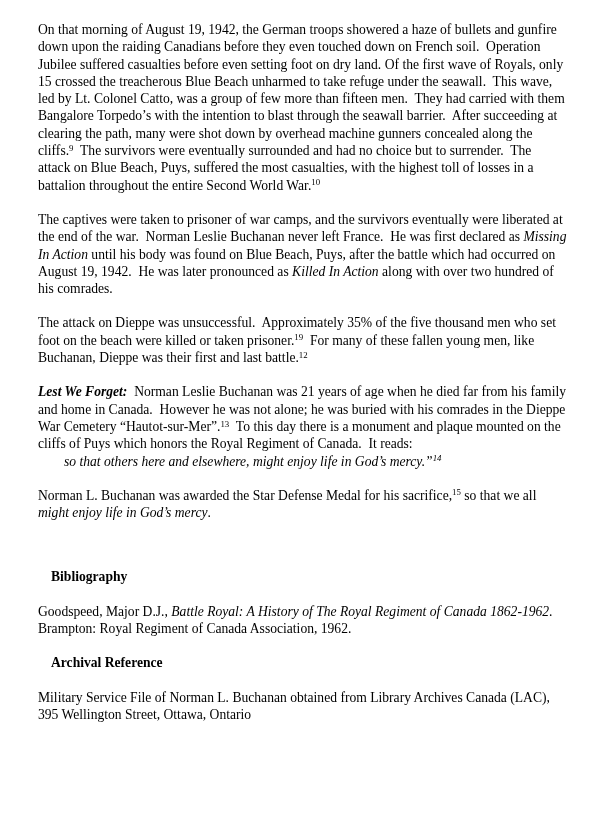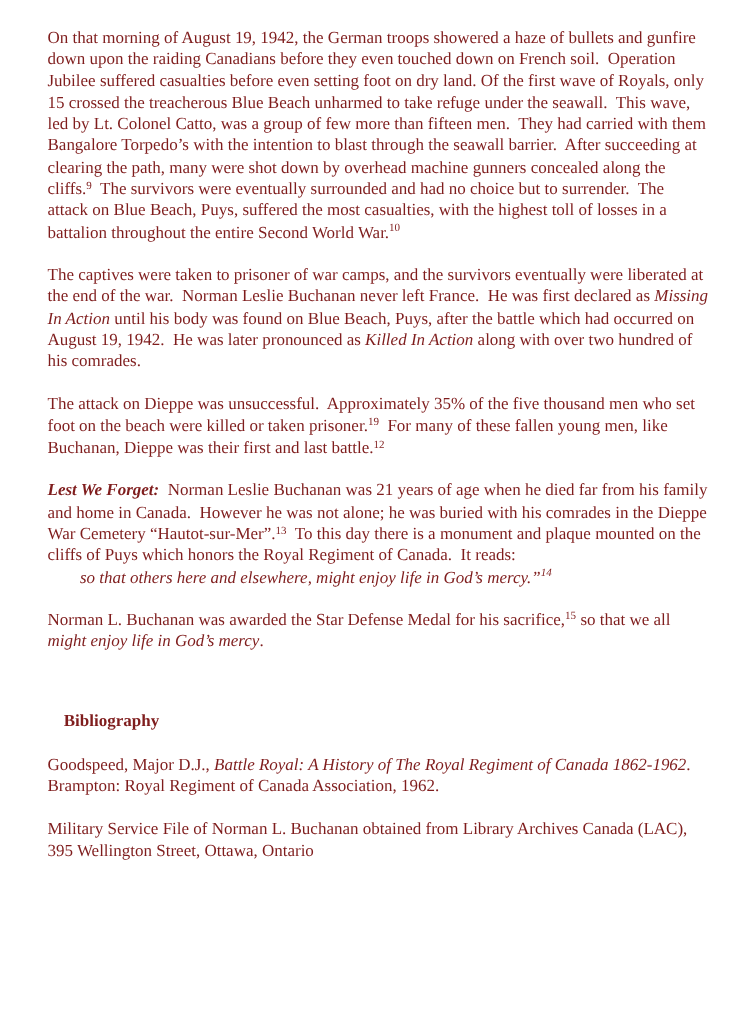--- a/index.html
+++ b/index.html
@@ -42,36 +42,37 @@
     vertical-align: baseline;
     position: relative;
     top: -0.5em;
   }
   .italic { font-style: italic; }
   .bold { font-weight: bold; font-style: italic; }
 </style>
 </head>
 <body>
 
-<div class="page" style="background: rgb(255, 255, 255); color: #7f1d1d;">
+<div class="page" style="background: rgb(255, 255, 255); color: #000000;">
 
   <p class="para"><span>On that morning of August 19, 1942, the German troops showered a haze of bullets and gunfire down upon the raiding Canadians before they even touched down on French soil.  Operation Jubilee suffered casualties before even setting foot on dry land. Of the first wave of Royals, only 15 crossed the treacherous Blue Beach unharmed to take refuge under the seawall.  This wave, led by Lt. Colonel Catto, was a group of few more than fifteen men.  They had carried with them Bangalore Torpedo’s with the intention to blast through the seawall barrier.  After succeeding at clearing the path, many were shot down by overhead machine gunners concealed along the cliffs.</span><sup>9</sup><span>  The survivors were eventually surrounded and had no choice but to surrender.  The attack on Blue Beach, Puys, suffered the most casualties, with the highest toll of losses in a battalion throughout the entire Second World War.</span><sup>10</sup></p>
 
   <p class="para"><span>The captives were taken to prisoner of war camps, and the survivors eventually were liberated at the end of the war.  Norman Leslie Buchanan never left France.  He was first declared as </span><span class="italic">Missing In Action</span><span> until his body was found on Blue Beach, Puys, after the battle which had occurred on August 19, 1942.  He was later pronounced as </span><span class="italic">Killed In Action</span><span> along with over two hundred of his comrades.</span></p>
 
   <p class="para"><span>The attack on Dieppe was unsuccessful.  Approximately 35% of the five thousand men who set foot on the beach were killed or taken prisoner.</span><sup>19</sup><span>  For many of these fallen young men, like Buchanan, Dieppe was their first and last battle.</span><sup>12</sup></p>
 
   <p class="para tight"><span class="bold">Lest We Forget:</span><span>  Norman Leslie Buchanan was 21 years of age when he died far from his family and home in Canada.  However he was not alone; he was buried with his comrades in the Dieppe War Cemetery “Hautot-sur-Mer”.</span><sup>13</sup><span>  To this day there is a monument and plaque mounted on the cliffs of Puys which honors the Royal Regiment of Canada.  It reads:</span></p>
 
   <div class="quote">
     <div class="quote-line l2"><span class="italic">so that others here and elsewhere, might enjoy life in God’s mercy.”</span><sup class="italic">14</sup></div>
   </div>
 
   <p class="para before-biblio"><span>Norman L. Buchanan was awarded the Star Defense Medal for his sacrifice,</span><sup>15</sup><span> so that we all </span><span class="italic">might enjoy life in God’s mercy</span><span>.</span></p>
 
   <div class="heading">Bibliography</div>
 
   <p class="para"><span>Goodspeed, Major D.J., </span><span class="italic">Battle Royal: A History of The Royal Regiment of Canada 1862-1962</span><span>. Brampton: Royal Regiment of Canada Association, 1962.</span></p>
 
+  <div class="heading">Archival Reference</div>
 
   <p class="para"><span>Military Service File of Norman L. Buchanan obtained from Library Archives Canada (LAC), 395 Wellington Street, Ottawa, Ontario</span></p>
 
 </div>
 
 </body></html>

